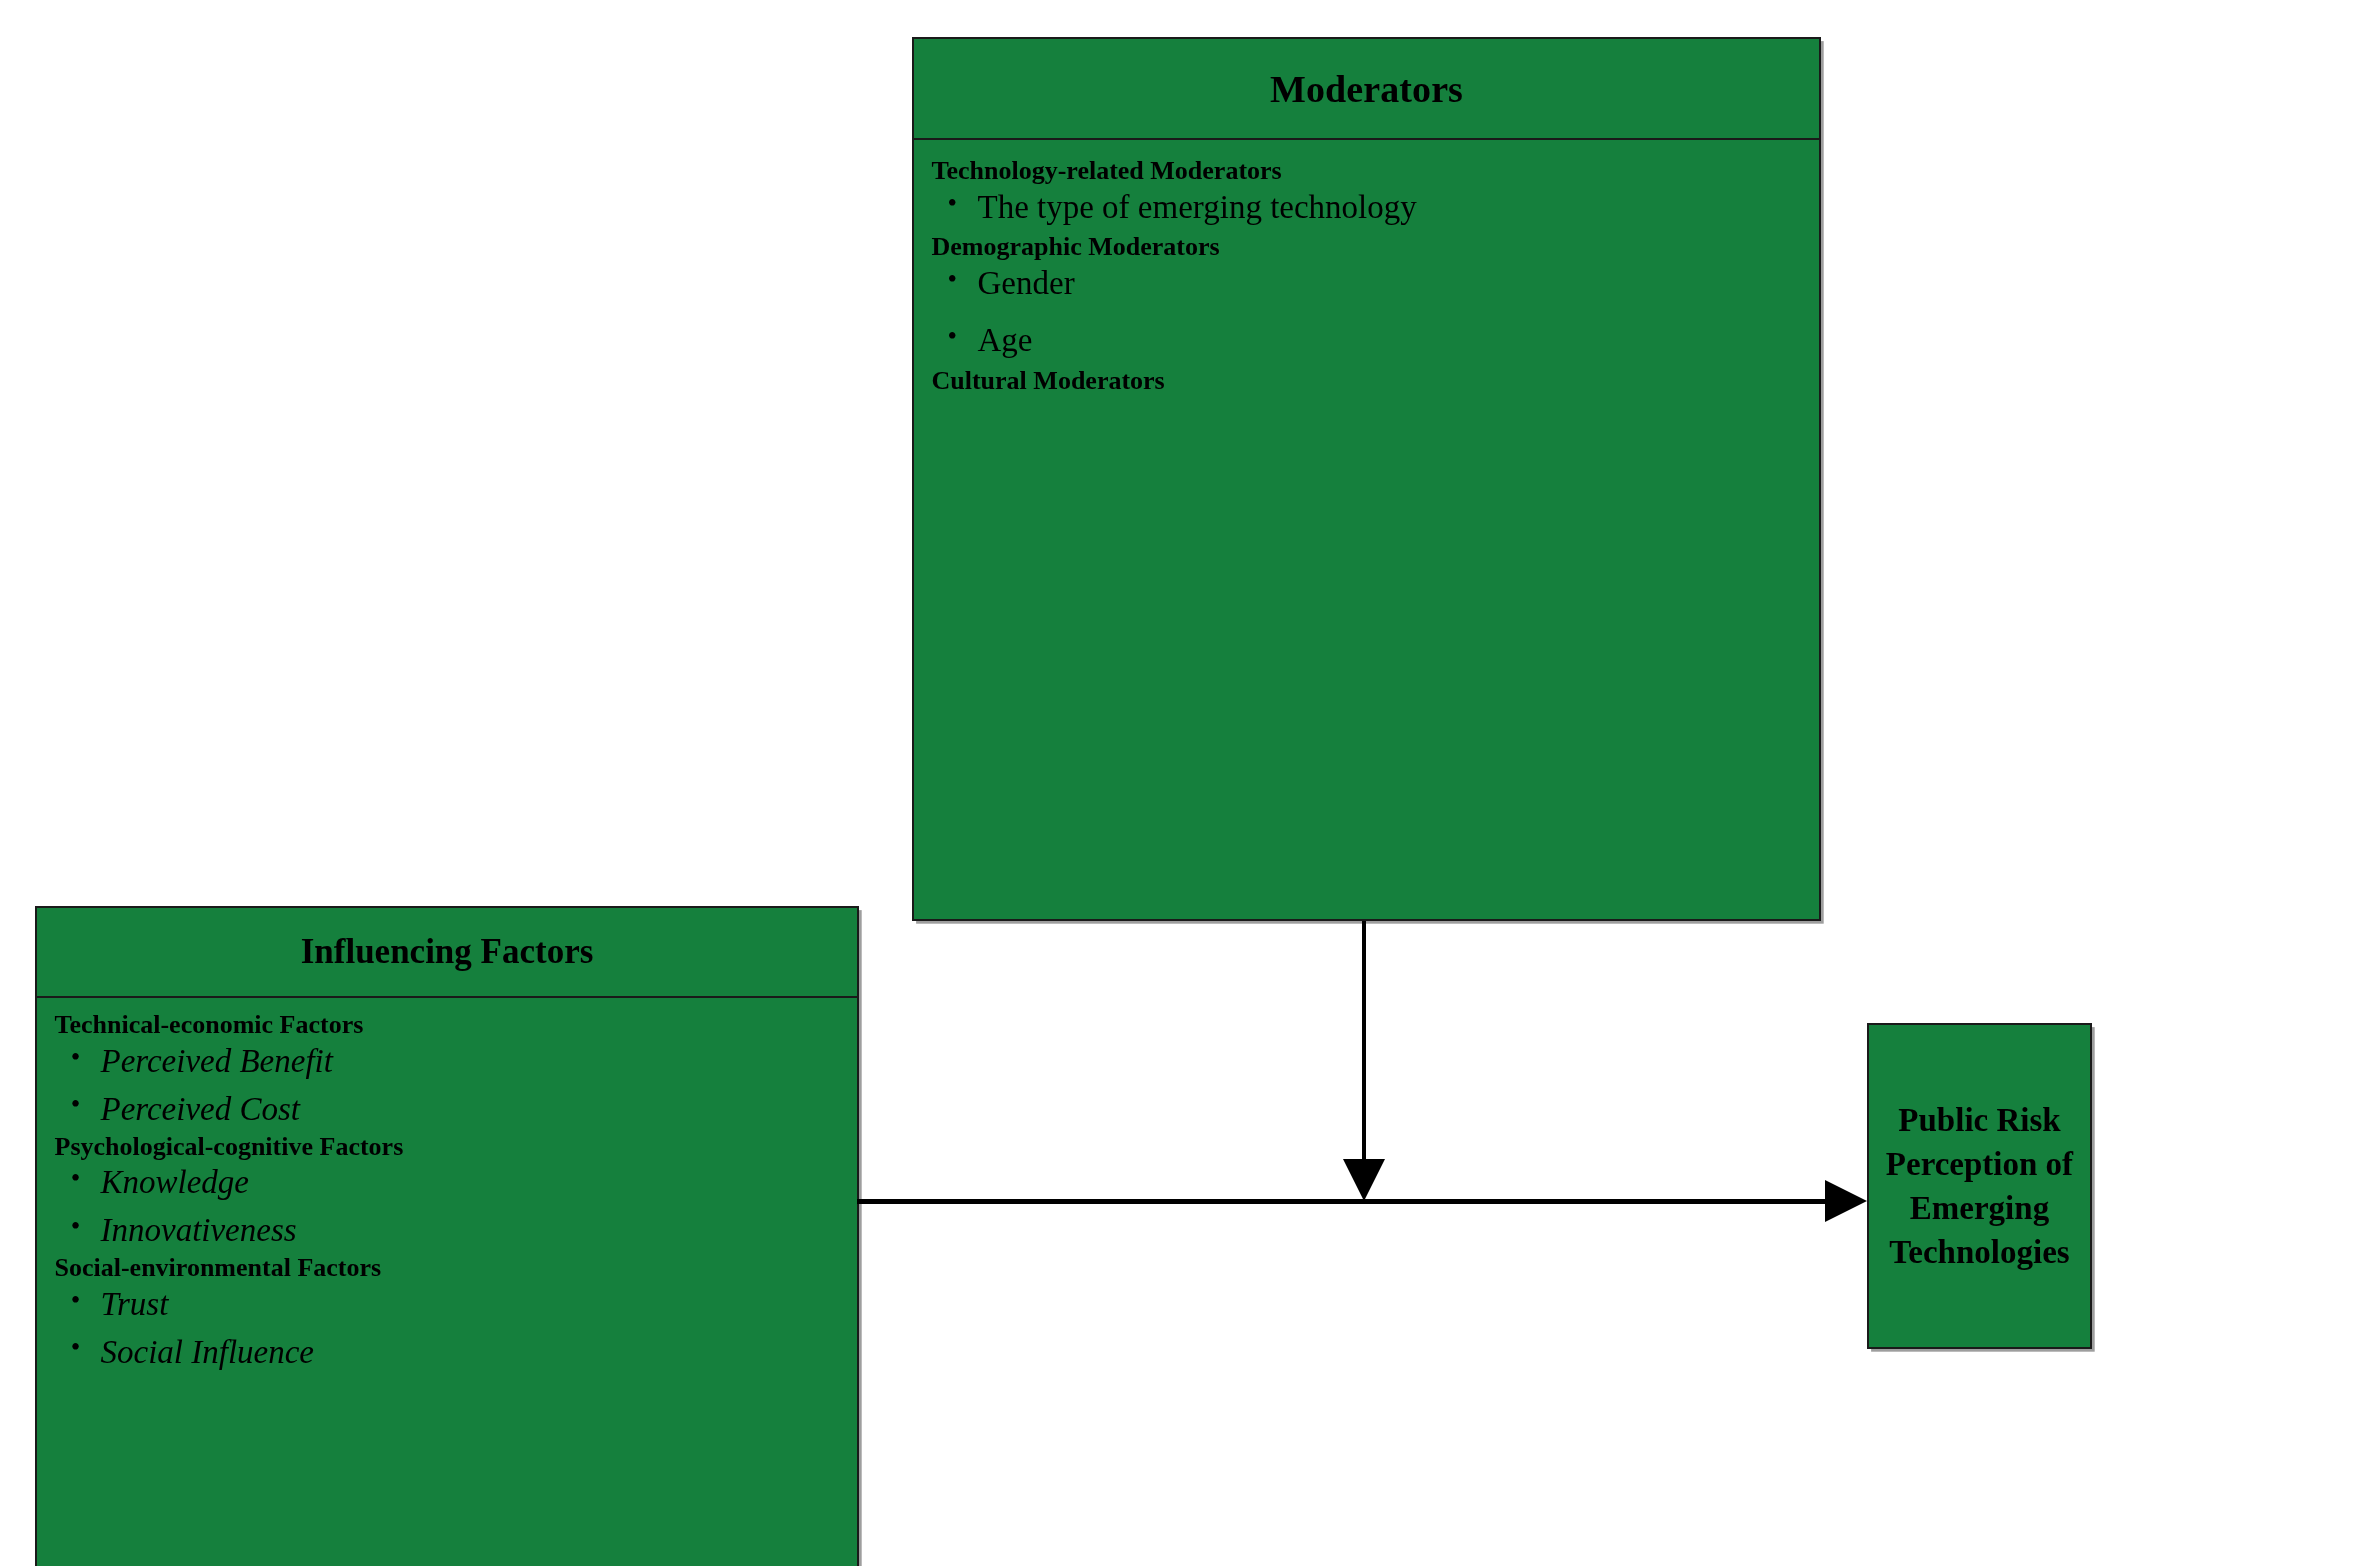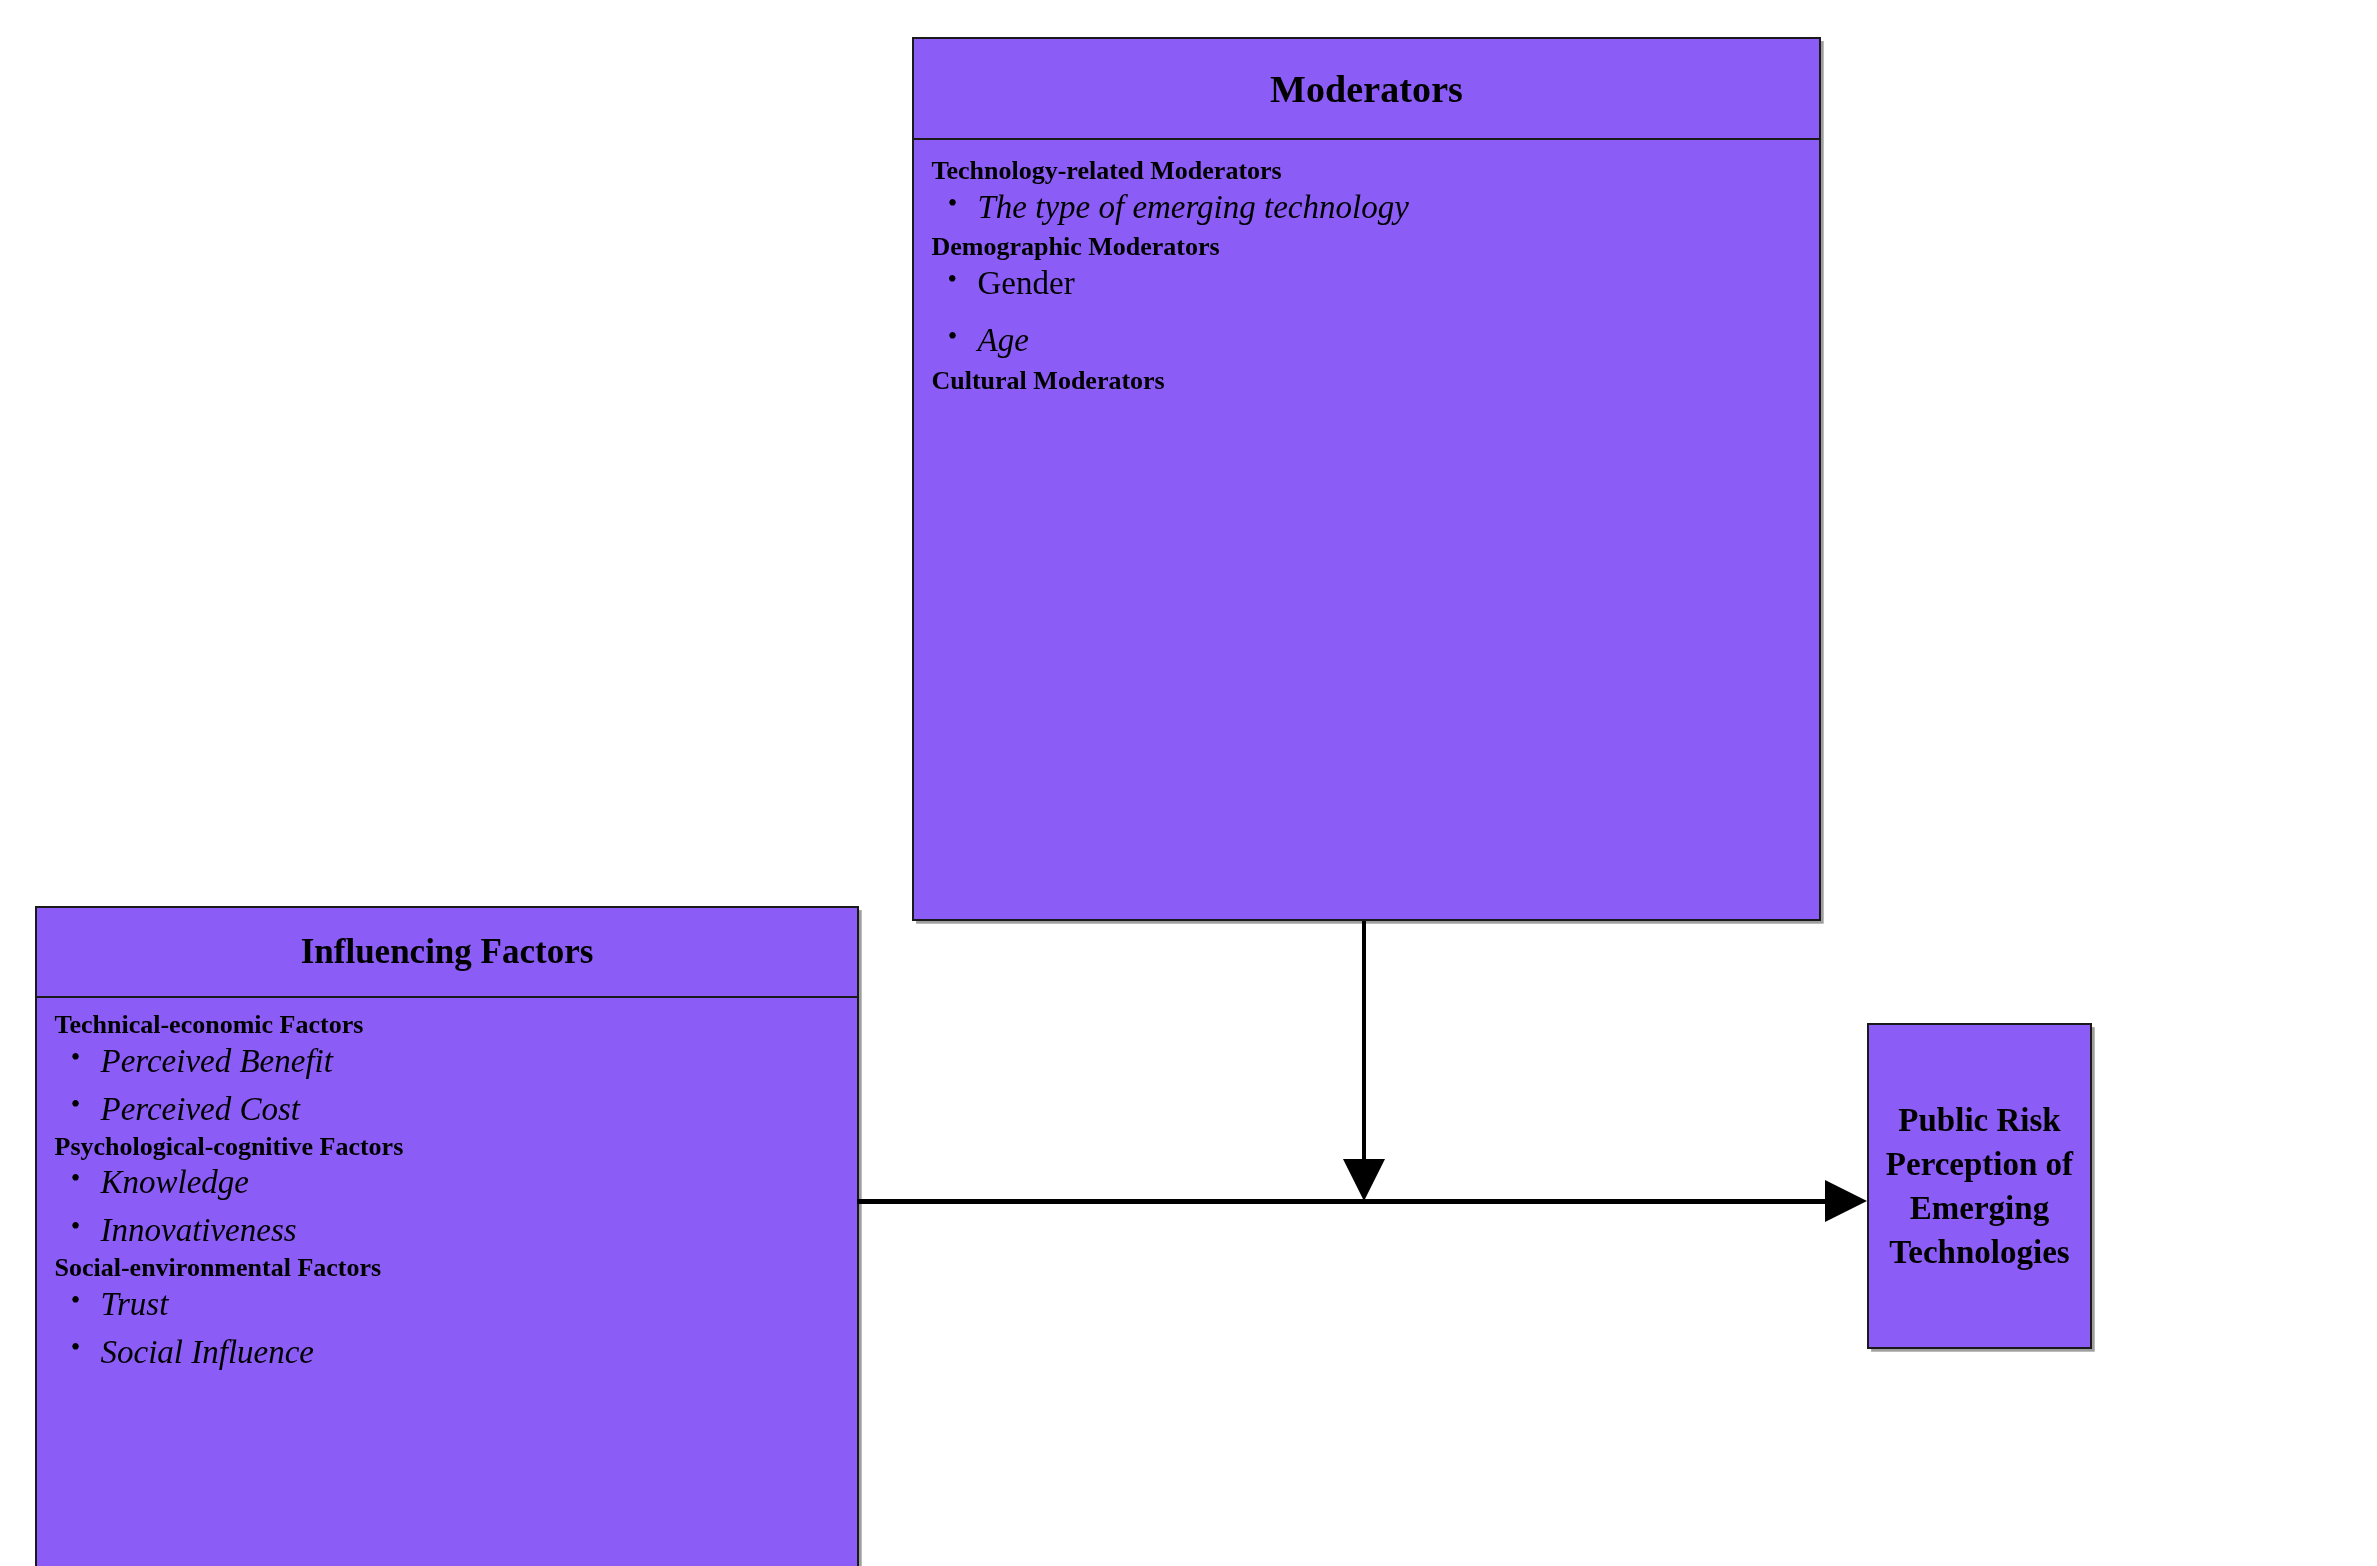--- a/index.html
+++ b/index.html
@@ -13,21 +13,21 @@
     height: 1566px;
     background: #ffffff;
     font-family: "Liberation Serif", "DejaVu Serif", serif;
     color: #000000;
     overflow: hidden;
   }
 
   
   .node-box {
     position: absolute;
-    background: #8b5cf6;
+    background: #15803d;
     border: 2.7px solid #1a1a1a;
     box-sizing: border-box;
     box-shadow: 3.4px 3.4px 0 -0.7px rgba(0,0,0,0.38);
   }
   .box-header {
     text-align: center;
     font-weight: bold;
     border-bottom: 2.7px solid #1a1a1a;
     box-sizing: border-box;
     display: flex;
@@ -114,21 +114,21 @@
     white-space: nowrap;
   }
   .bullet-item::before {
     content: "\2022";
     position: absolute;
     left: 16px;
     top: -1.3px;
     font-size: 27px;
   }
   #moderators-box .bullet-item { margin-bottom: 20px; }
-  #moderators-box .bullet-item.tight { margin-bottom: 6.7px; font-style: italic; }
+  #moderators-box .bullet-item.tight { margin-bottom: 6.7px; }
   #influencing-box .bullet-item { margin-bottom: 10.8px; font-style: italic; }
   #influencing-box .bullet-item.tight { margin-bottom: 4px; }
 
   
   .connector-line {
     position: absolute;
     background: #000000;
   }
   #vertical-connector {
     left: 1362px;

